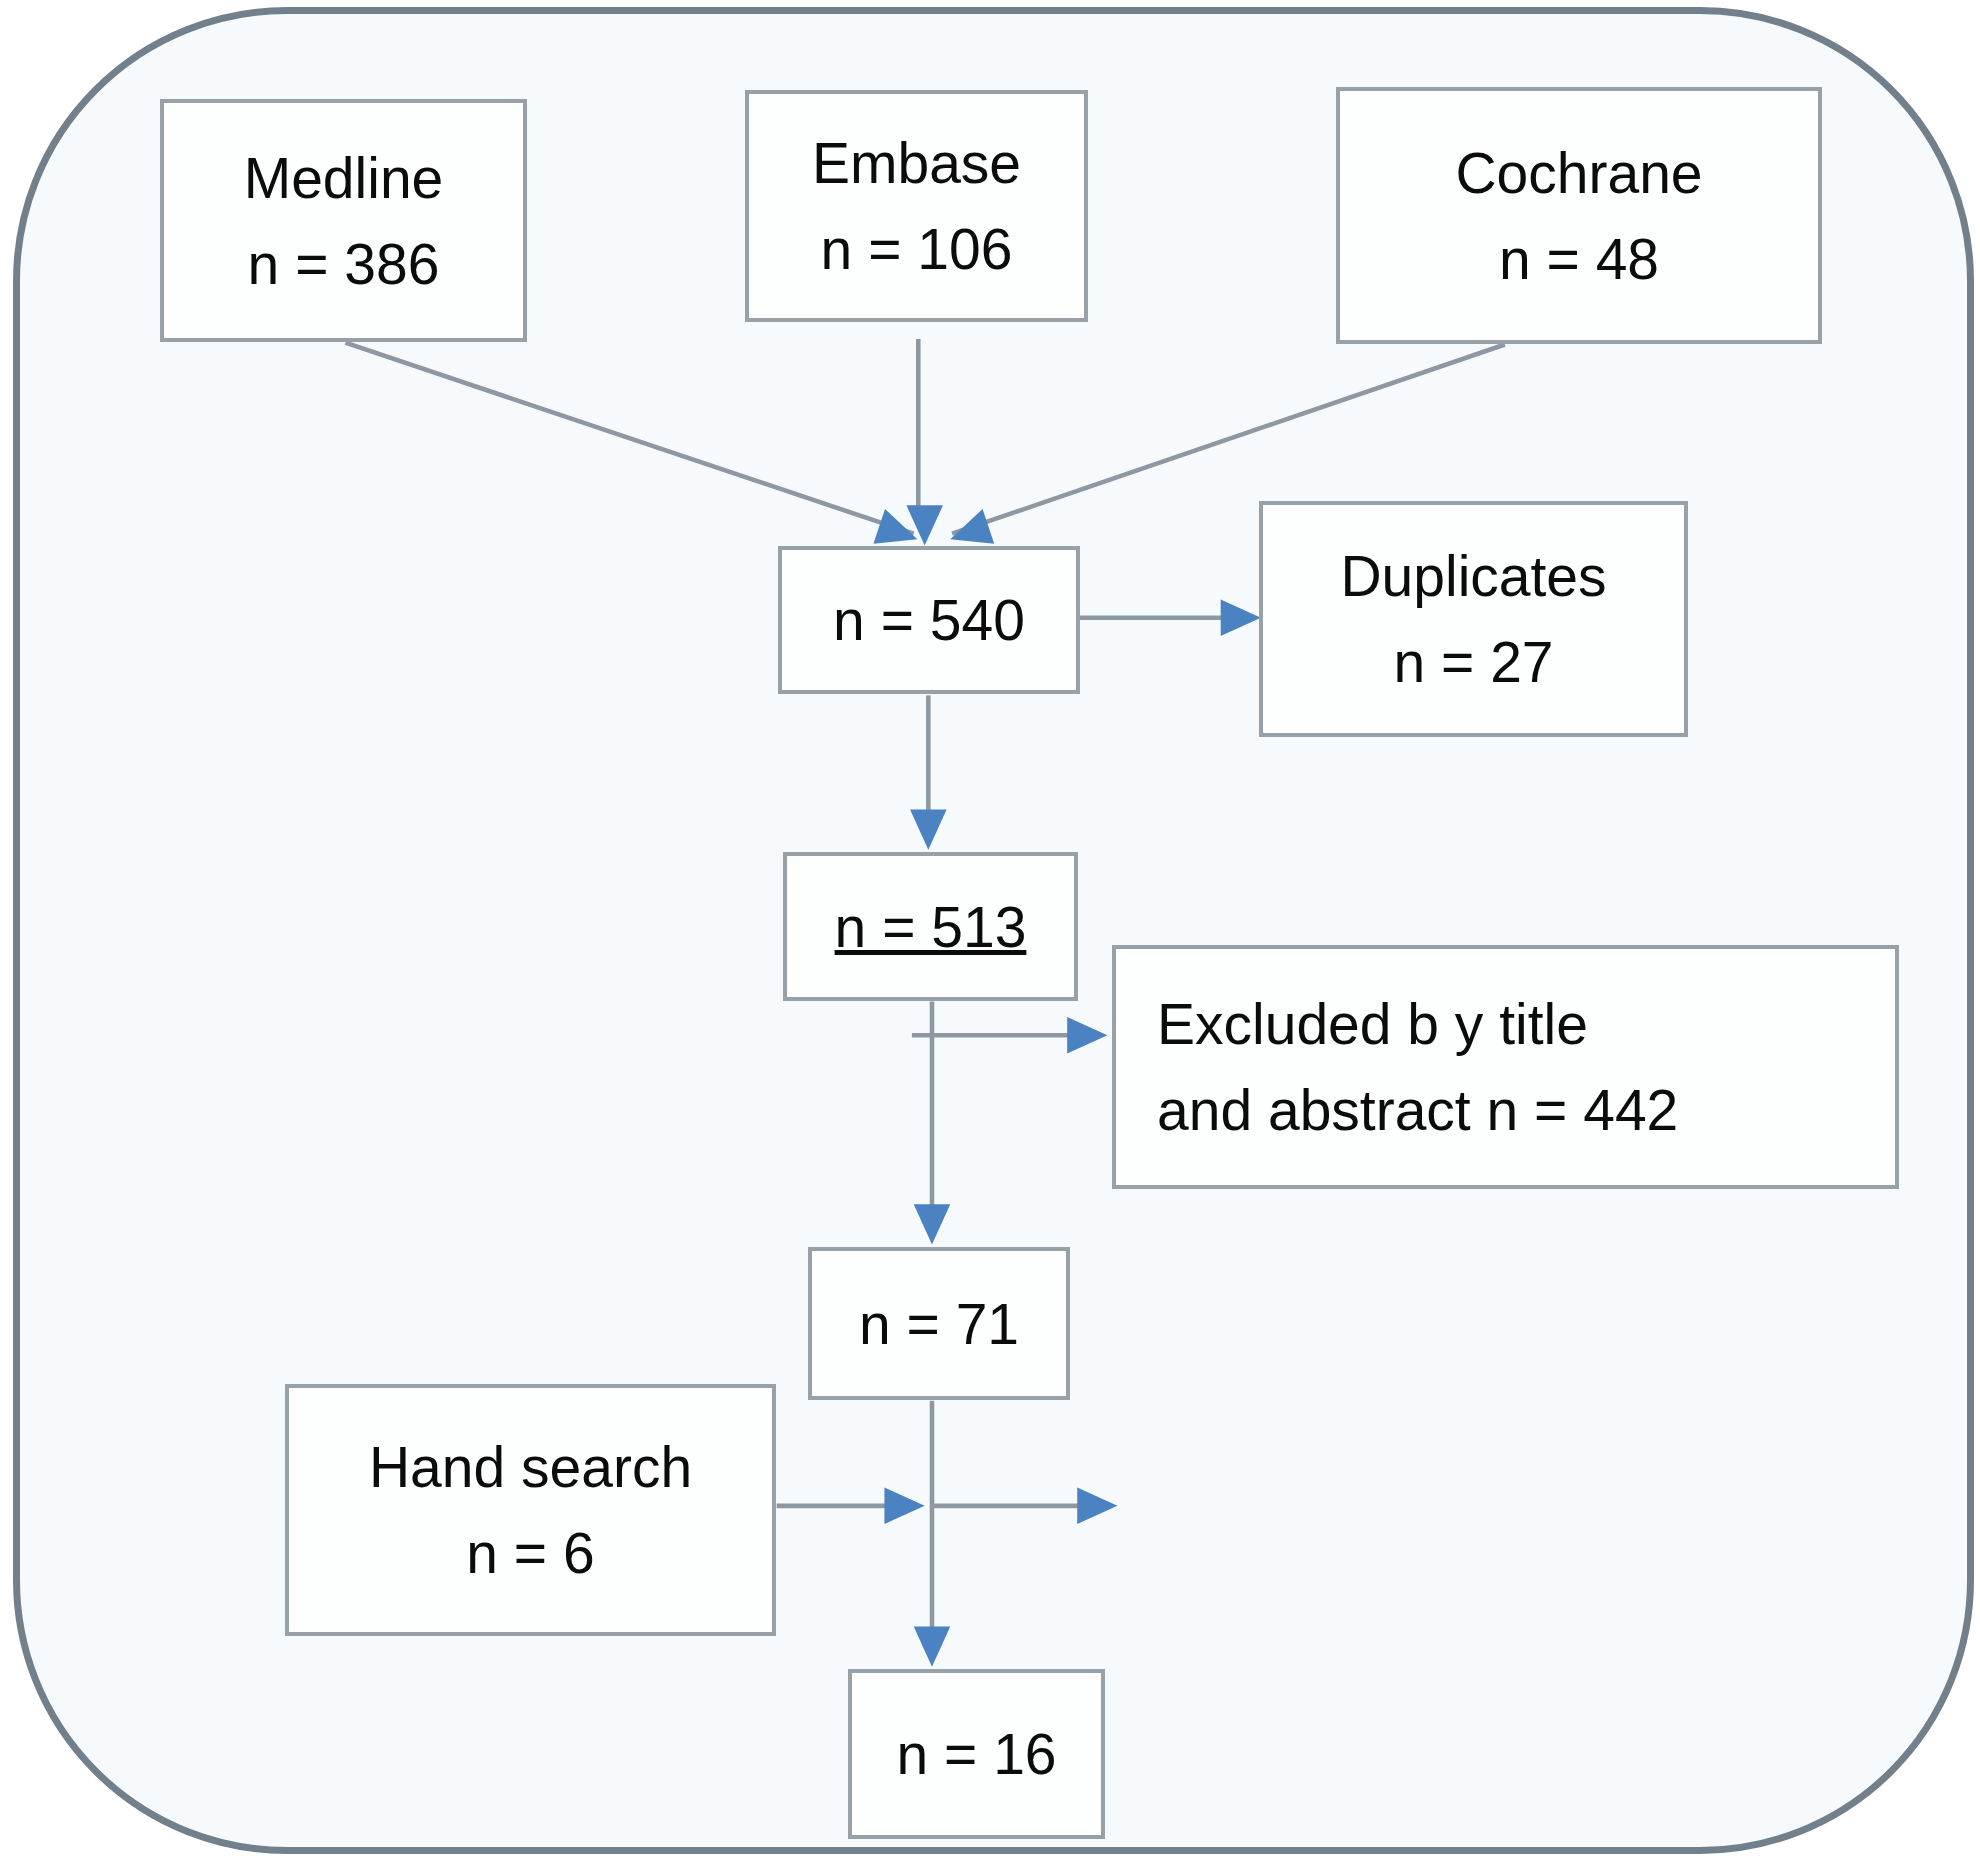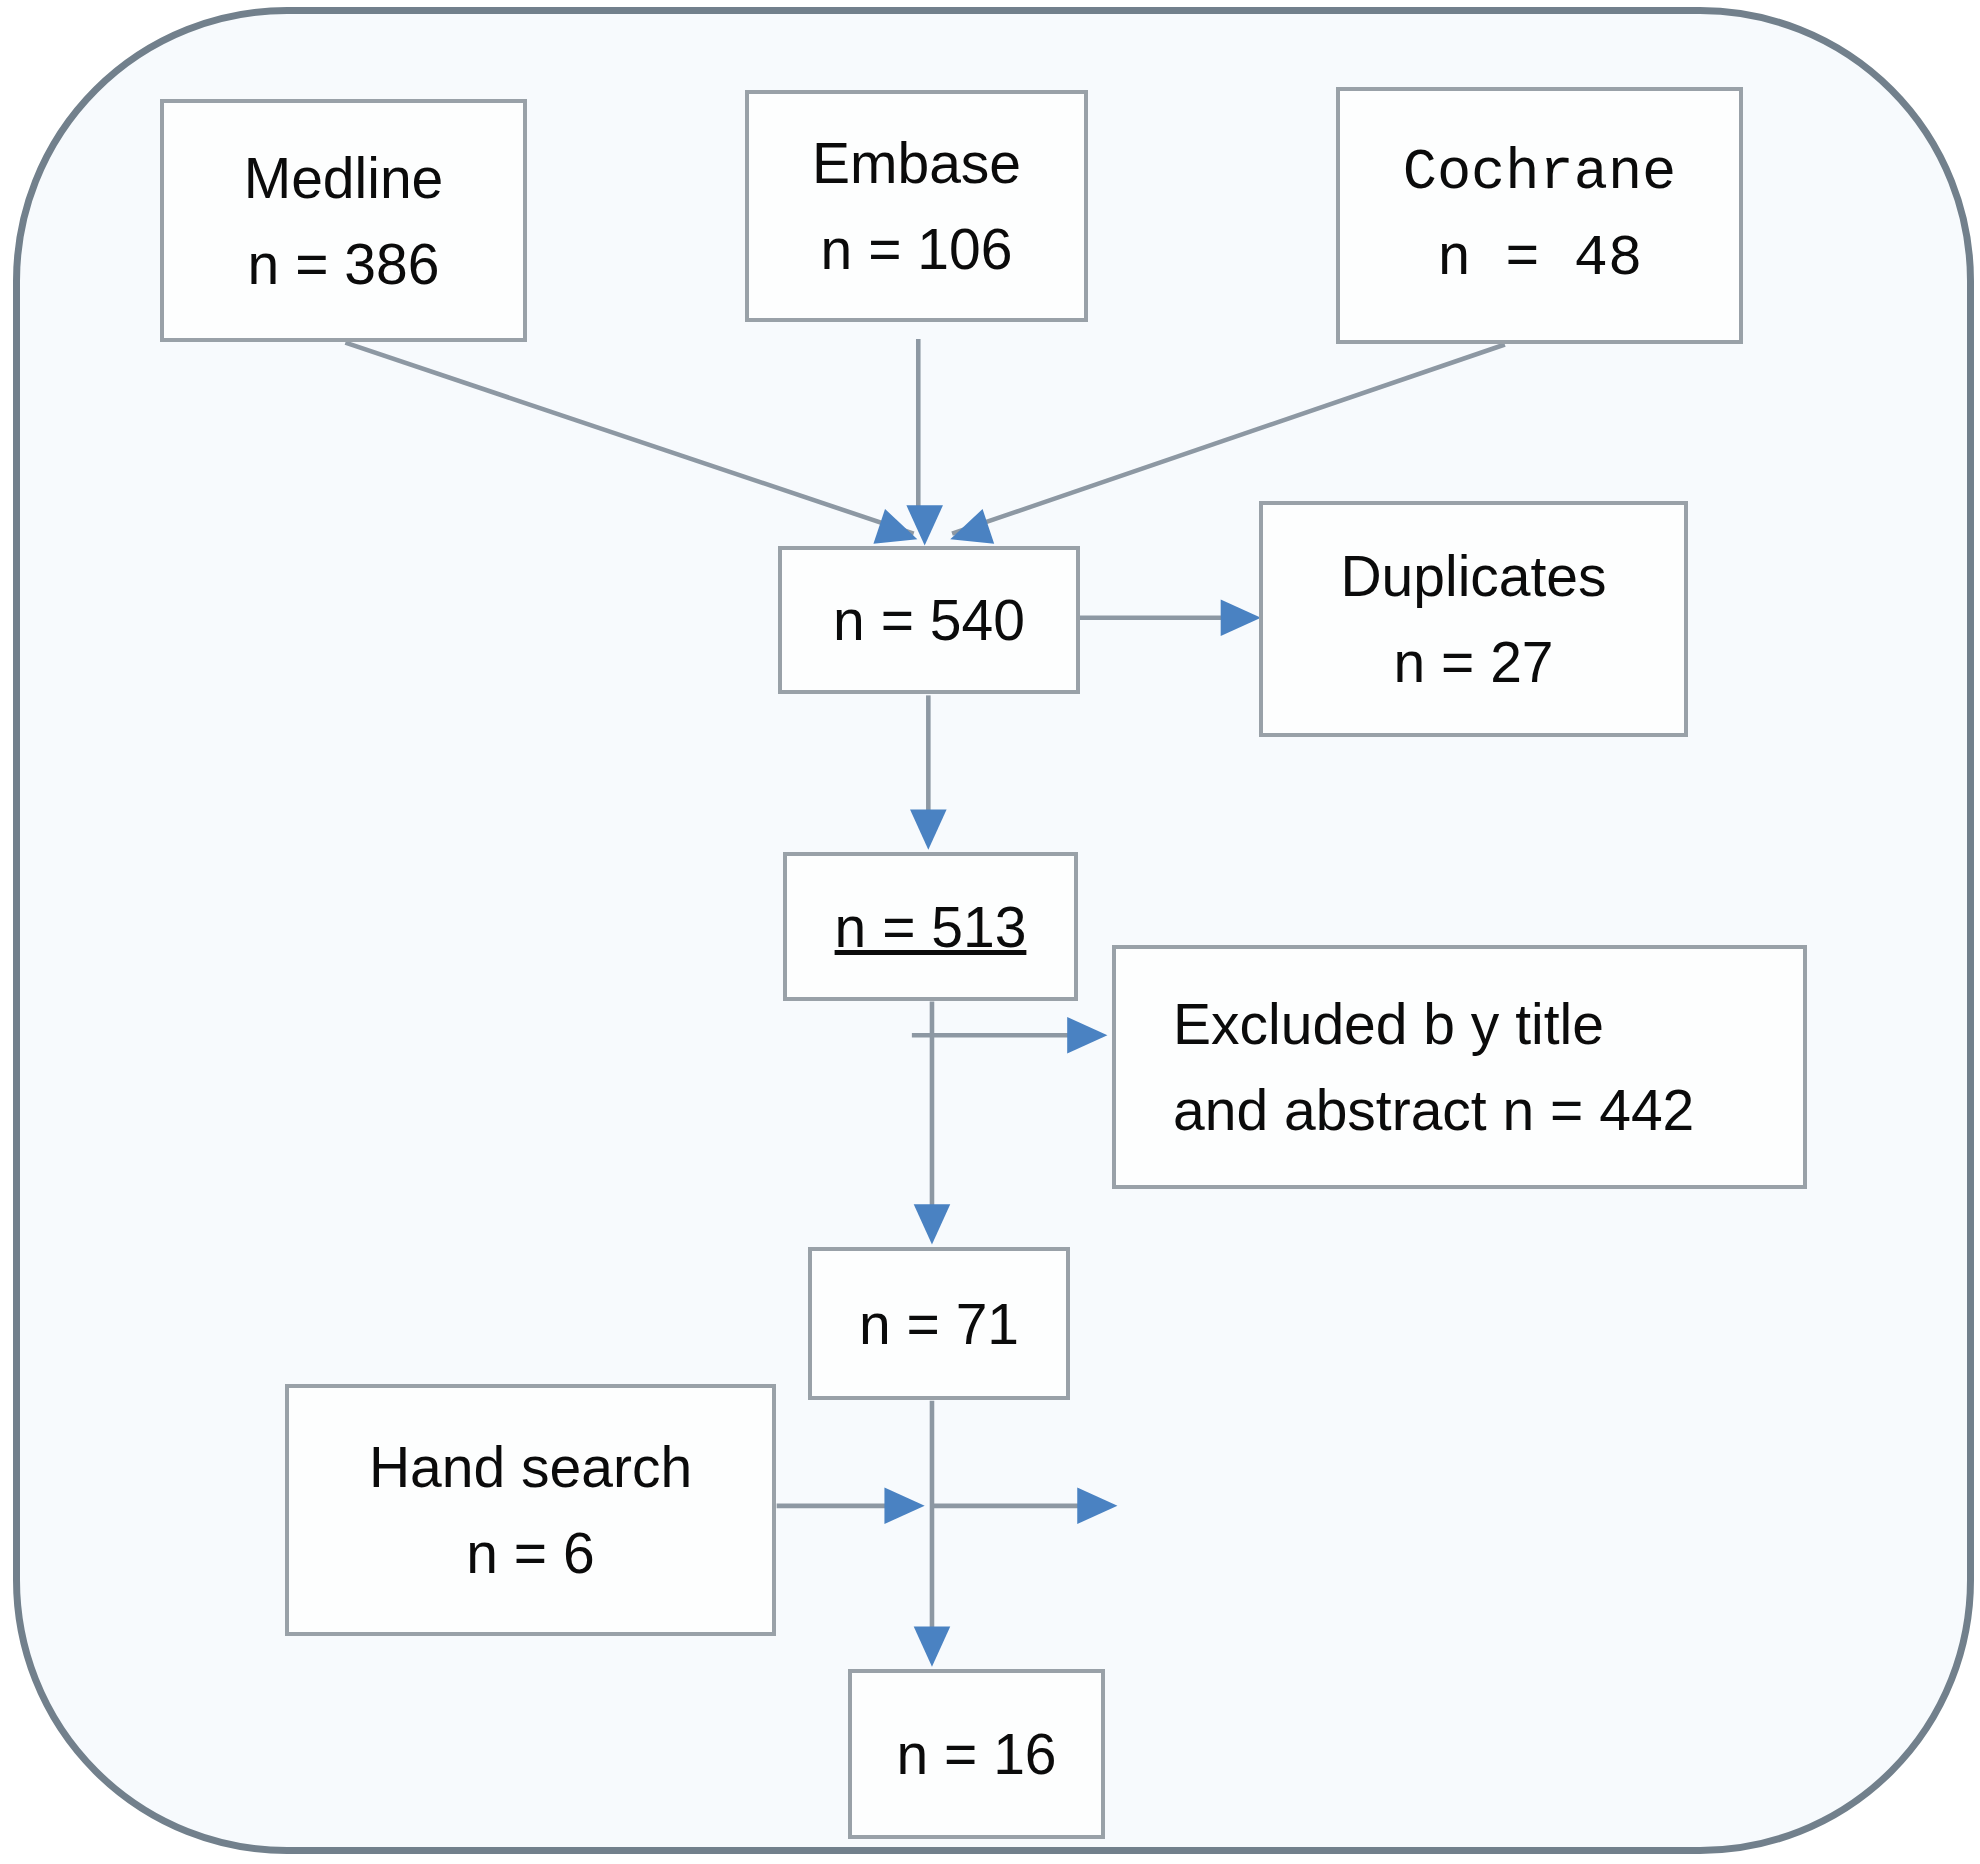--- a/index.html
+++ b/index.html
@@ -50,25 +50,25 @@
   }
   .node.align-left {
     align-items: flex-start;
     text-align: left;
   }
   .node .line { white-space: nowrap; }
 
   
   #node-medline        { left: 160px;  top: 99px;  width: 367px; height: 243px; }
   #node-embase         { left: 745px;  top: 90px;   width: 343px; height: 232px; }
-  #node-cochrane       { left: 1336px; top: 87px;   width: 407px; height: 257px; font-family: Liberation Mono, monospace; }
+  #node-cochrane       { left: 1336px; top: 87px;   width: 486px; height: 257px; }
   #node-pooled         { left: 778px;  top: 546px;  width: 302px; height: 148px; }
   #node-duplicates     { left: 1259px; top: 501px;  width: 429px; height: 236px; }
   #node-deduplicated   { left: 783px;  top: 852px;  width: 295px; height: 149px; text-decoration: underline; }
-  #node-excluded-title { left: 1112px; top: 945px; width: 695px; height: 244px; padding-left: 57px; text-align: right; }
+  #node-excluded-title { left: 1112px; top: 945px; width: 787px; height: 244px; padding-left: 41px; text-align: right; }
   #node-screened       { left: 808px;  top: 1247px; width: 262px; height: 153px; }
   #node-hand-search    { left: 285px;  top: 1384px; width: 491px; height: 252px; }
   #node-excluded-detail{ left: 1123px; top: 1398px; width: 795px; height: 263px; padding-left: 57px; }
   #node-included       { left: 820px;  top: 1669px; width: 257px; height: 170px; margin-left: 28px; }
 
   .flow-line { stroke: #8d98a3; stroke-width: 5; fill: none; }
   .arrowhead { fill: #4a82c2; stroke: none; }
 </style>
 </head>
 <body>

